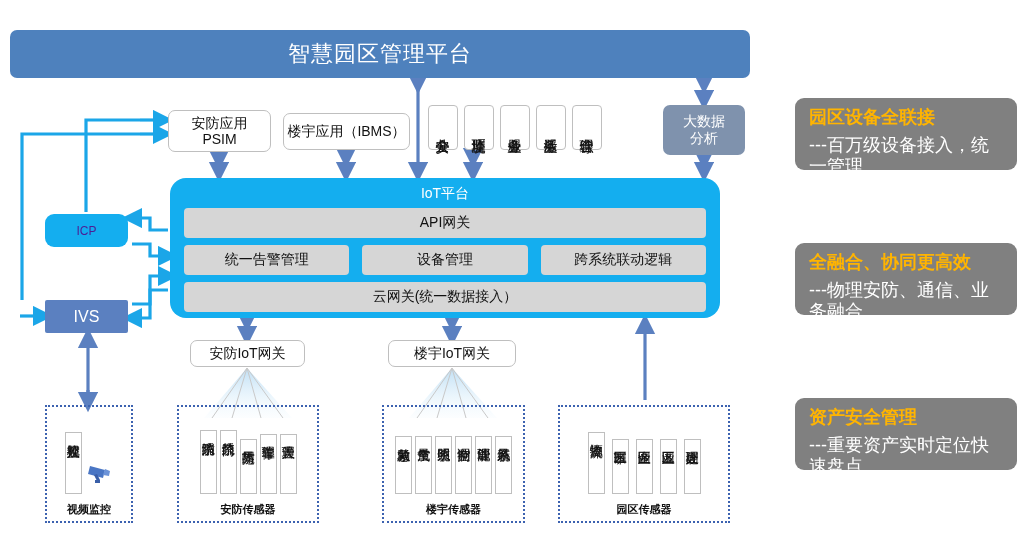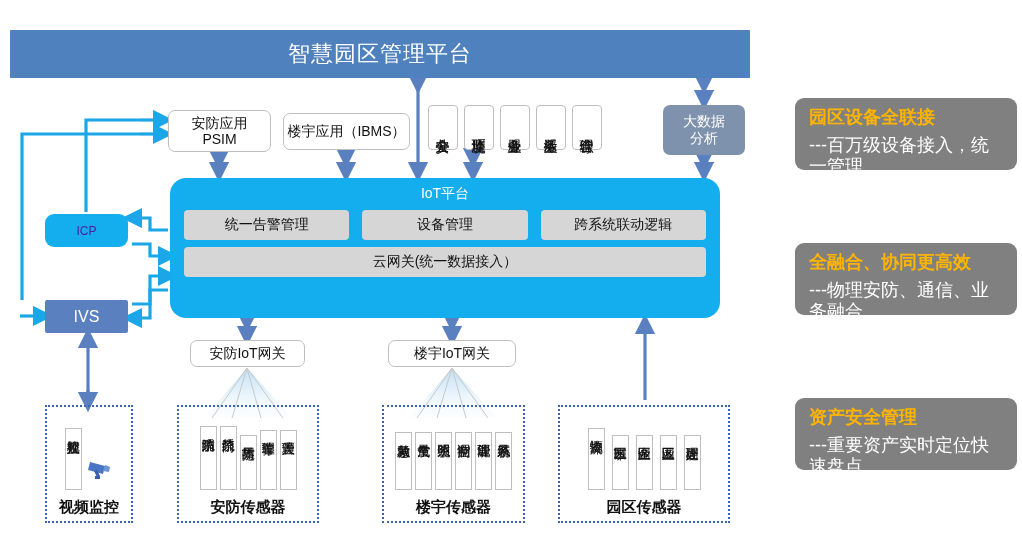--- a/index.html
+++ b/index.html
@@ -1,21 +1,21 @@
 <!DOCTYPE html>
 <html><head>
 <meta charset="utf-8">
 <style>
   html,body{margin:0;padding:0;background:#ffffff;}
   body{width:1022px;height:540px;position:relative;overflow:hidden;
        font-family:"Liberation Sans","DejaVu Sans",sans-serif;color:#111;}
   .abs{position:absolute;}
   
   #platform-bar{left:10px;top:30px;width:740px;height:48px;background:#4E81BD;
-      border-radius:1px;display:flex;align-items:center;justify-content:center;}
+      border-radius:7px;display:flex;align-items:center;justify-content:center;}
   #platform-bar .t{color:#fff;font-size:22px;letter-spacing:1px;}
   
   .appbox{background:#fff;border:1px solid #BFBFBF;border-radius:7px;
       display:flex;align-items:center;justify-content:center;text-align:center;
       font-size:14px;line-height:1.15;color:#111;box-sizing:border-box;}
   #psim{left:168px;top:110px;width:103px;height:42px;flex-direction:column;}
   #ibms{left:283px;top:113px;width:127px;height:37px;}
   .vbox{background:#fff;border:1px solid #BFBFBF;border-radius:4px;
       width:30px;height:45px;display:flex;align-items:center;justify-content:center;
       box-sizing:border-box;}
@@ -43,21 +43,21 @@
   #gw1{left:190px;top:340px;width:115px;}
   #gw2{left:388px;top:340px;width:128px;}
   
   .group{border:2px dotted #3C62B0;box-sizing:border-box;
       display:flex;flex-direction:column;align-items:center;justify-content:flex-end;
       padding-bottom:4px;background:transparent;}
   .group .items{display:flex;gap:3px;align-items:flex-end;height:68px;}
   .sv{border:1px solid #BFBFBF;background:#fff;box-sizing:border-box;
       display:flex;align-items:flex-start;justify-content:center;padding:1px 0;}
   .sv span{writing-mode:vertical-rl;text-orientation:upright;font-size:13px;line-height:1.05;}
-  .group .cap{font-size:15px;font-weight:bold;margin-top:8px;}
+  .group .cap{font-size:11px;font-weight:bold;margin-top:8px;}
   #g-video{left:45px;top:405px;width:88px;height:118px;}
   #g-sec{left:177px;top:405px;width:142px;height:118px;}
   #g-bld{left:382px;top:405px;width:143px;height:118px;}
   #g-park{left:558px;top:405px;width:172px;height:118px;}
   #g-video .items{gap:4px;}
   
   .panel{left:795px;width:222px;height:72px;background:#808080;border-radius:9px;
       box-sizing:border-box;padding:9px 14px 0;}
   .panel .h{color:#FFB400;font-size:18px;font-weight:bold;line-height:1.2;}
   .panel .s{color:#fff;font-size:18px;margin-top:6px;line-height:1.2;}
@@ -153,20 +153,21 @@
     </div>
 </div>
 
 <div class="abs" id="bigdata">
   <div>大数据</div>
   <div>分析</div>
 </div>
 
 <div class="abs" id="iot">
   <div class="ttl">IoT平台</div>
+  <div class="gray">API网关</div>
   <div class="row2">
     <div class="gray">统一告警管理</div>
     <div class="gray">设备管理</div>
     <div class="gray">跨系统联动逻辑</div>
   </div>
   <div class="gray">云网关(统一数据接入）</div>
 </div>
 
 <div class="abs" id="icp">ICP</div>
 <div class="abs" id="ivs">IVS</div>

